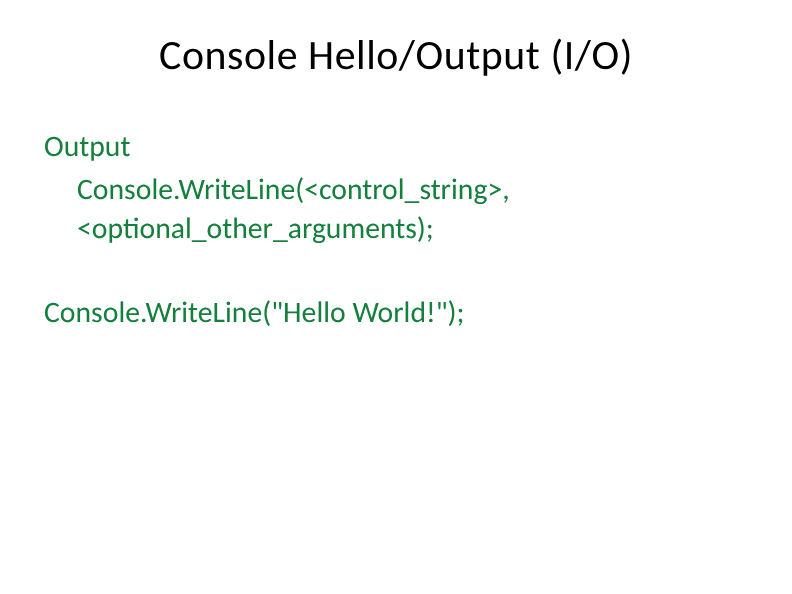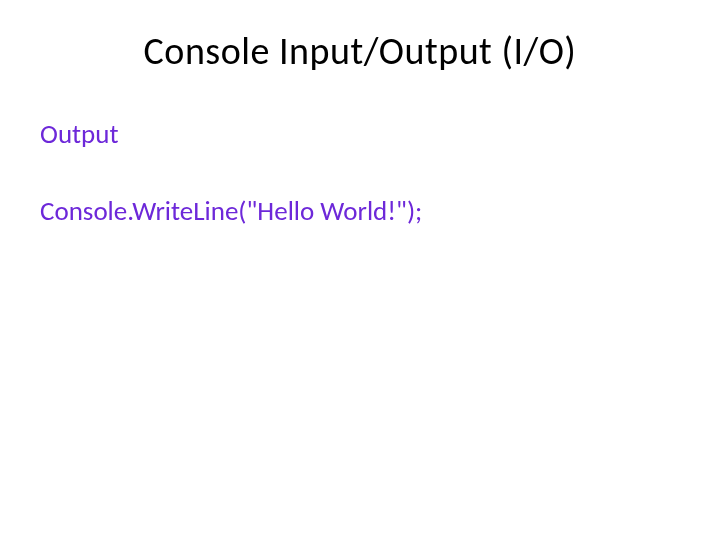--- a/index.html
+++ b/index.html
@@ -18,41 +18,42 @@
     .title {
       font-size: 38px;
       font-weight: 400;
       text-align: center;
       margin-bottom: 42px;
       letter-spacing: 0.5px;
     }
     .content {
       font-size: 27px;
       line-height: 1.3;
-      color: #6d28d9;
+      color: #15803d;
     }
     .para-output {
       margin-bottom: 4px;
     }
     .para-syntax {
       margin-bottom: 42px;
     }
     .syntax-body {
       padding-left: 30px;
       word-wrap: break-word;
     }
     .para-forexample {
       margin-bottom: 4px;
     }
     .para-example {
     }
   </style>
 </head>
 <body>
 
-<h1 class="title">Console Input/Output (I/O)</h1>
+<h1 class="title">Console Hello/Output (I/O)</h1>
 
 <div class="content">
   <div class="para-output">Output</div>
   <div class="para-syntax">
+    <div class="syntax-body">Console.WriteLine(&lt;control_string&gt;,&lt;optional_other_arguments);</div>
   </div>
   <div class="para-example">Console.WriteLine("Hello World!");</div>
 </div>
 
 </body></html>

